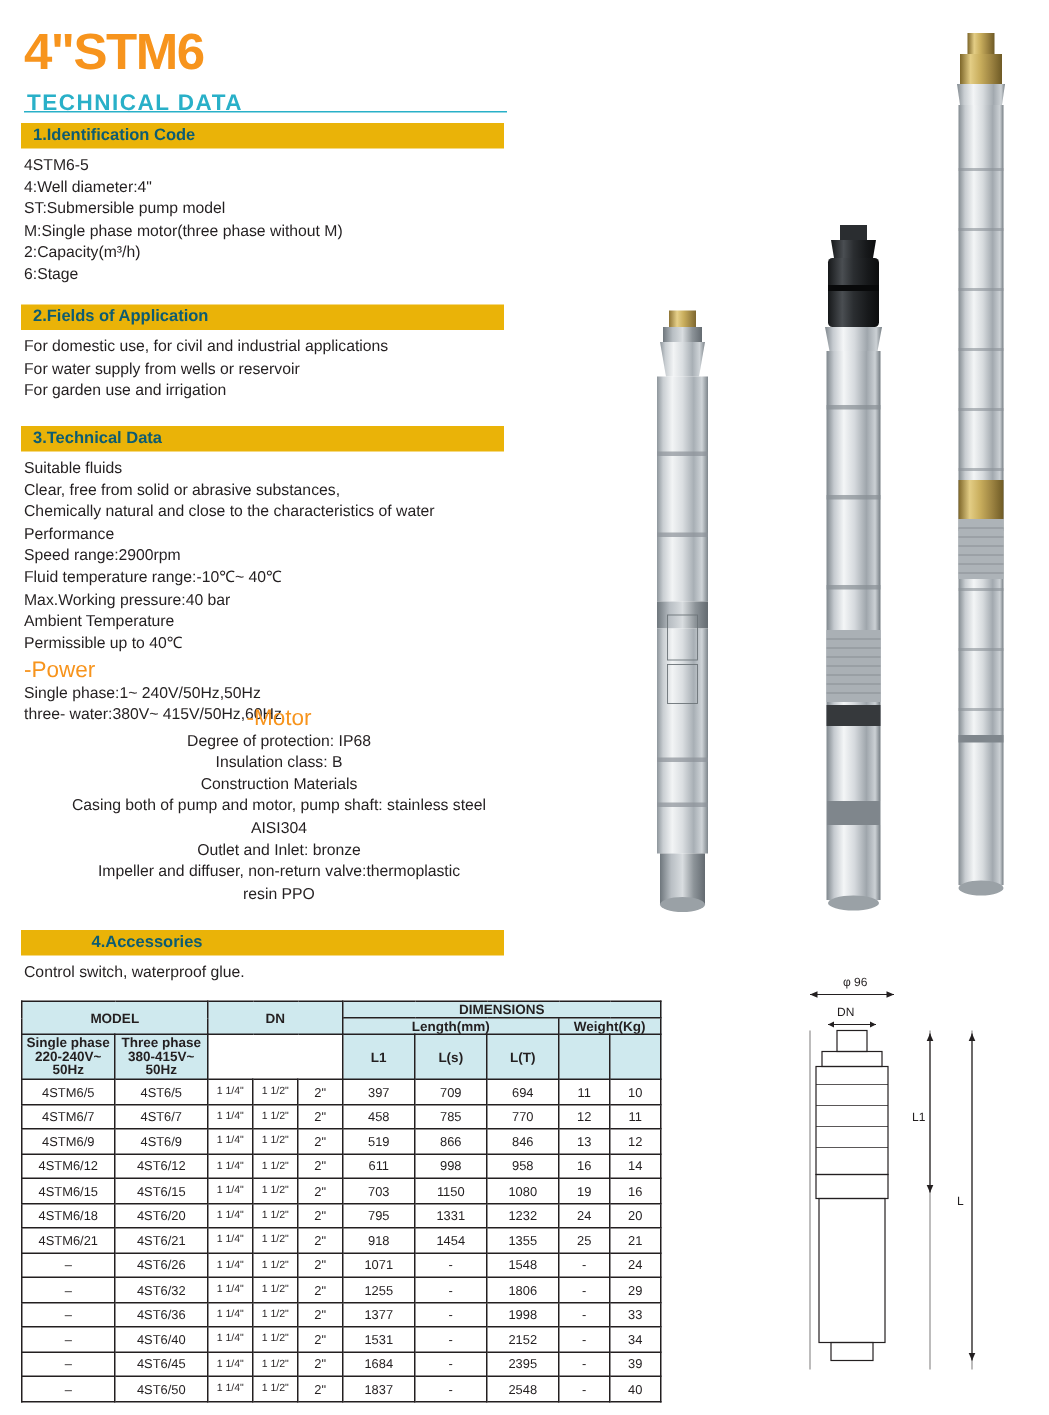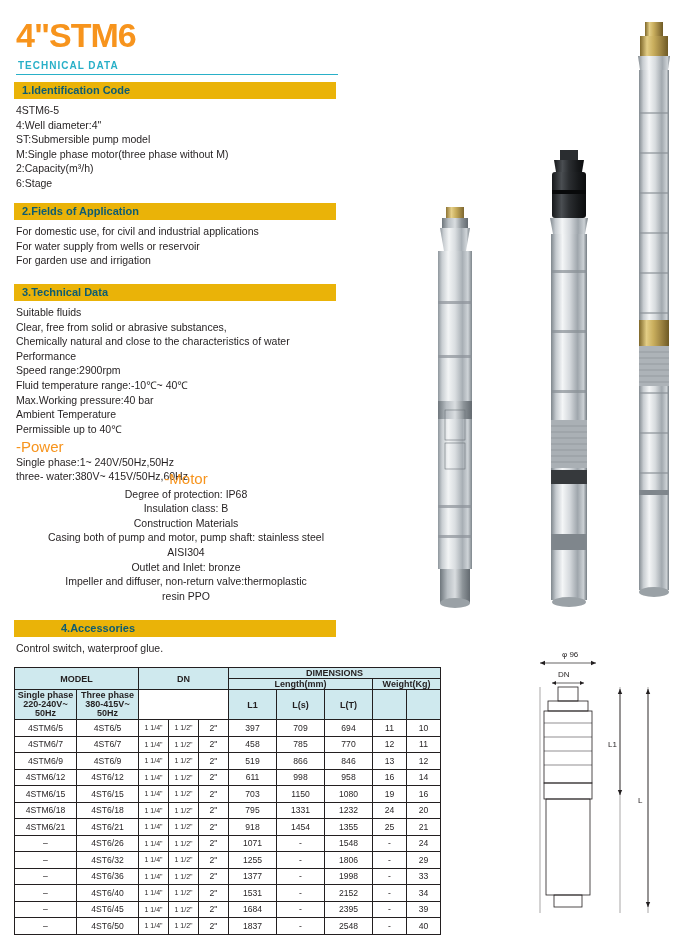--- a/index.html
+++ b/index.html
@@ -16,21 +16,21 @@
 
   
   .title {
     position:absolute; left:16px; top:16px;
     font-size: 34px; font-weight: bold;
     color: #f7941d; letter-spacing: -1px;
     font-family: "Liberation Sans", sans-serif;
   }
   .subtitle {
     position:absolute; left:18px; top:60px;
-    font-size: 10px; font-weight: bold; letter-spacing: 1px;
+    font-size: 15px; font-weight: bold; letter-spacing: 1px;
     color: #29b0c8;
   }
 
   
   .sec-bar {
     position:absolute; left:14px; width:322px; height:17px;
     background:#eab308; color:#0d5c72;
     font-size:11px; font-weight:bold;
     display:flex; align-items:center;
     padding-left:8px;
@@ -383,21 +383,21 @@
             <td class="cell-sm">1 1/2"</td>
             <td class="">2"</td>
             <td class="">703</td>
             <td class="">1150</td>
             <td class="">1080</td>
             <td class="">19</td>
             <td class="">16</td>
           </tr>
           <tr class="row-h">
             <td class="">4STM6/18</td>
-            <td class="">4ST6/18</td>
+            <td class="">4ST6/20</td>
             <td class="cell-sm">1 1/4"</td>
             <td class="cell-sm">1 1/2"</td>
             <td class="">2"</td>
             <td class="">795</td>
             <td class="">1331</td>
             <td class="">1232</td>
             <td class="">24</td>
             <td class="">20</td>
           </tr>
           <tr class="row-h">

